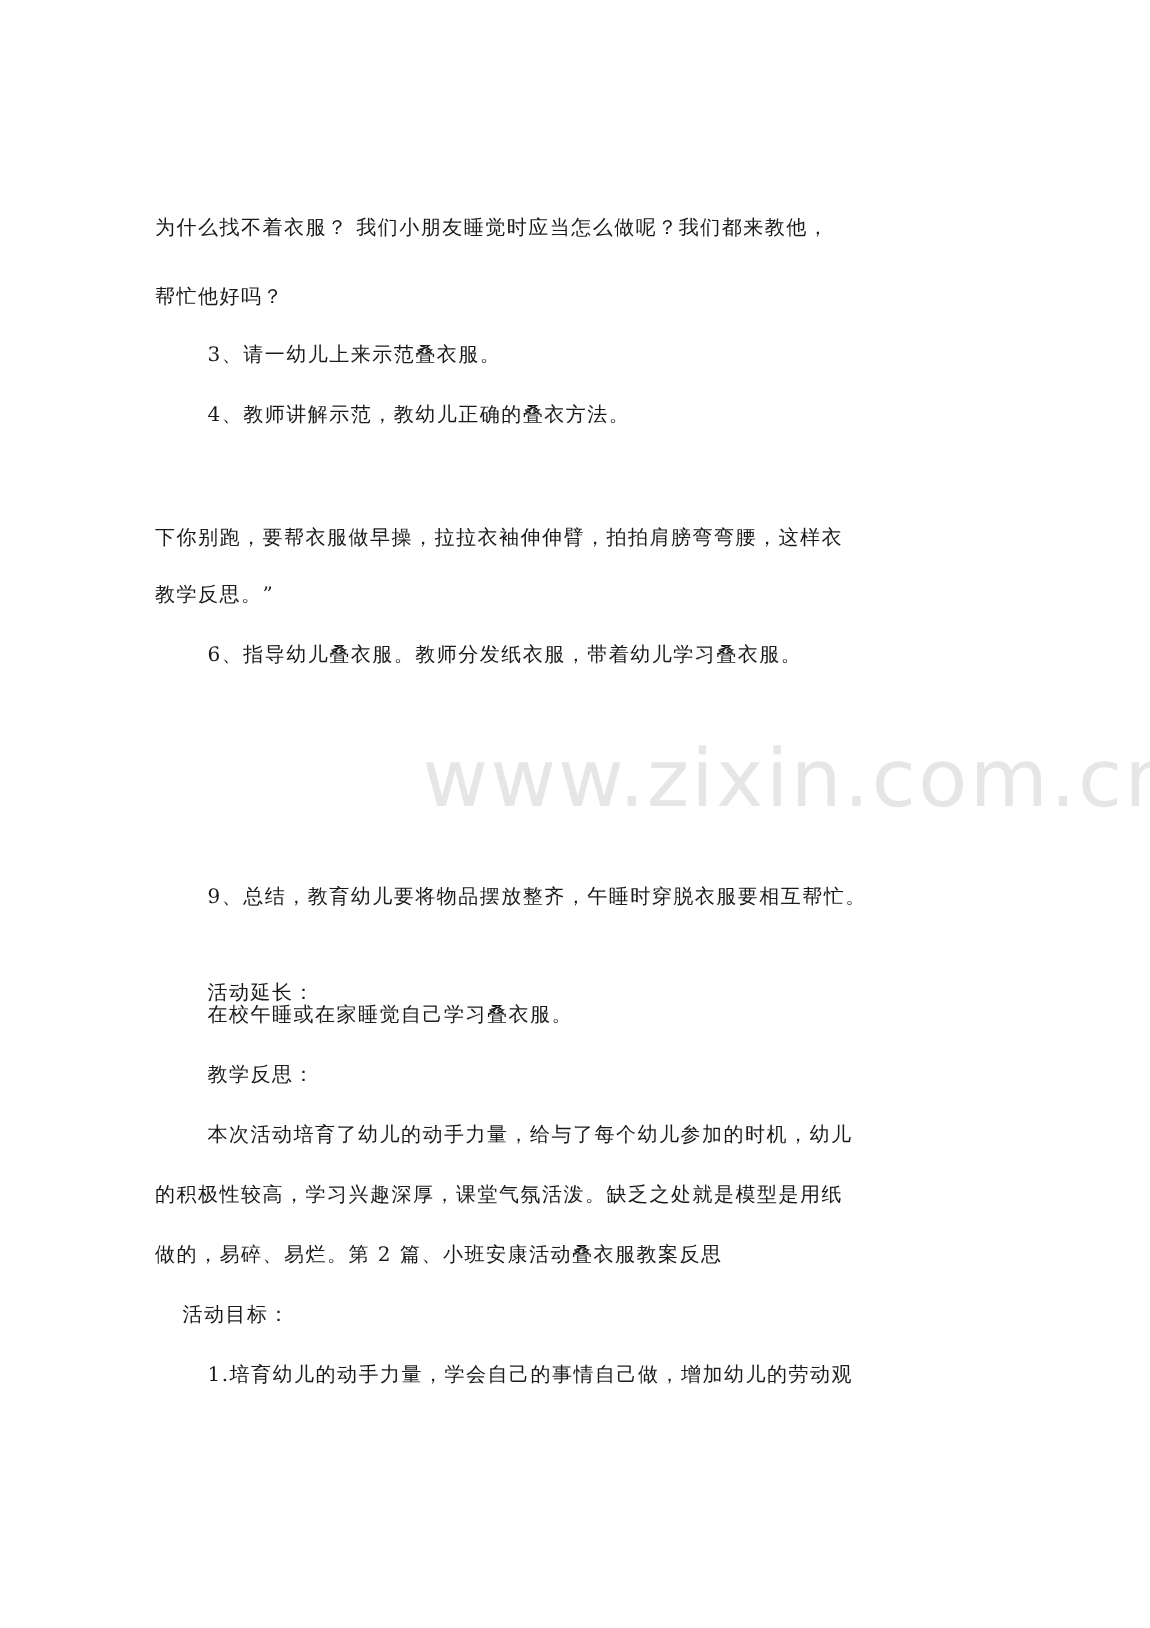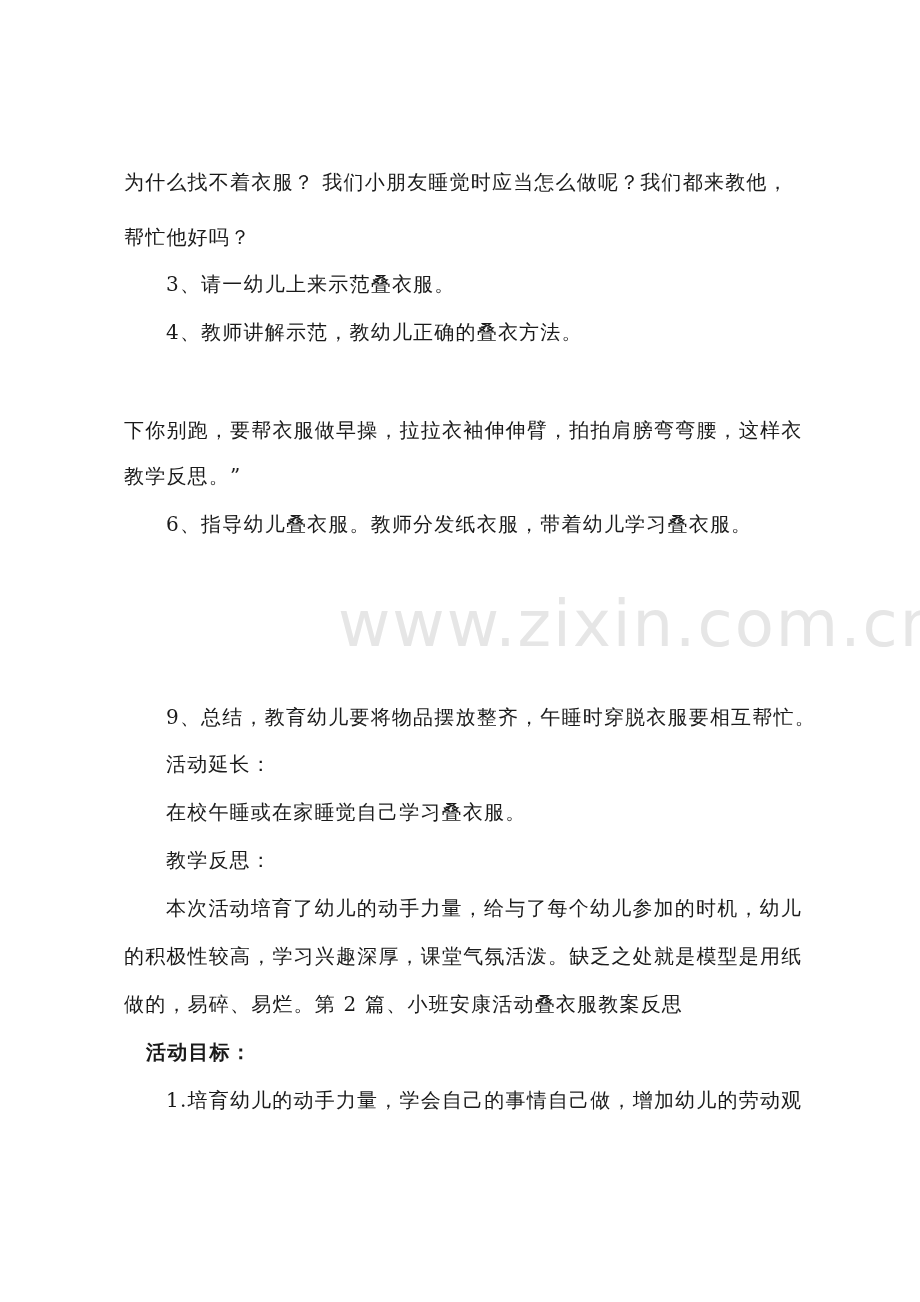--- a/index.html
+++ b/index.html
@@ -18,27 +18,27 @@
     .page {
       position: absolute;
       left: 0;
       top: 0;
       width: 920px;
       height: 1302px;
     }
     .line {
       position: absolute;
       left: 124px;
-      font-size: 20px;
+      font-size: 16px;
       line-height: 28px;
       letter-spacing: 1.2px;
       white-space: nowrap;
     }
     .indent { left: 166px; }
-    .indent-small { left: 146px; font-weight: bold; }
+    .indent-small { left: 146px; }
     .watermark {
       position: absolute;
       left: 338px;
       top: 592px;
       font-family: "DejaVu Sans", "Liberation Sans", sans-serif;
       font-size: 64px;
       line-height: 64px;
       color: #e6e6e6;
       letter-spacing: 2px;
       white-space: nowrap;
@@ -55,21 +55,21 @@
   <div class="watermark">www.zixin.com.cn</div>
 
   <div class="line" style="top:168px">为什么找不着衣服？ 我们小朋友睡觉时应当怎么做呢？我们都来教他，</div>
   <div class="line" style="top:223px">帮忙他好吗？</div>
   <div class="line indent" style="top:270px">3、请一幼儿上来示范叠衣服。</div>
   <div class="line indent" style="top:318px">4、教师讲解示范，教幼儿正确的叠衣方法。</div>
   <div class="line" style="top:416px">下你别跑，要帮衣服做早操，拉拉衣袖伸伸臂，拍拍肩膀弯弯腰，这样衣</div>
   <div class="line" style="top:462px">教学反思。”</div>
   <div class="line indent" style="top:510px">6、指导幼儿叠衣服。教师分发纸衣服，带着幼儿学习叠衣服。</div>
   <div class="line indent" style="top:703px">9、总结，教育幼儿要将物品摆放整齐，午睡时穿脱衣服要相互帮忙。</div>
-  <div class="line indent" style="top:750px">活动延长：</div>
+  <div class="line indent" style="top:780px">活动延长：</div>
   <div class="line indent" style="top:798px">在校午睡或在家睡觉自己学习叠衣服。</div>
   <div class="line indent" style="top:846px">教学反思：</div>
   <div class="line" style="top:942px">的积极性较高，学习兴趣深厚，课堂气氛活泼。缺乏之处就是模型是用纸</div>
   <div class="line indent" style="top:894px">本次活动培育了幼儿的动手力量，给与了每个幼儿参加的时机，幼儿</div>
   <div class="line" style="top:990px">做的，易碎、易烂。第 2 篇、小班安康活动叠衣服教案反思</div>
   <div class="line indent-small" style="top:1038px">活动目标：</div>
   <div class="line indent" style="top:1086px">1.培育幼儿的动手力量，学会自己的事情自己做，增加幼儿的劳动观</div>
 
 </div>
 

